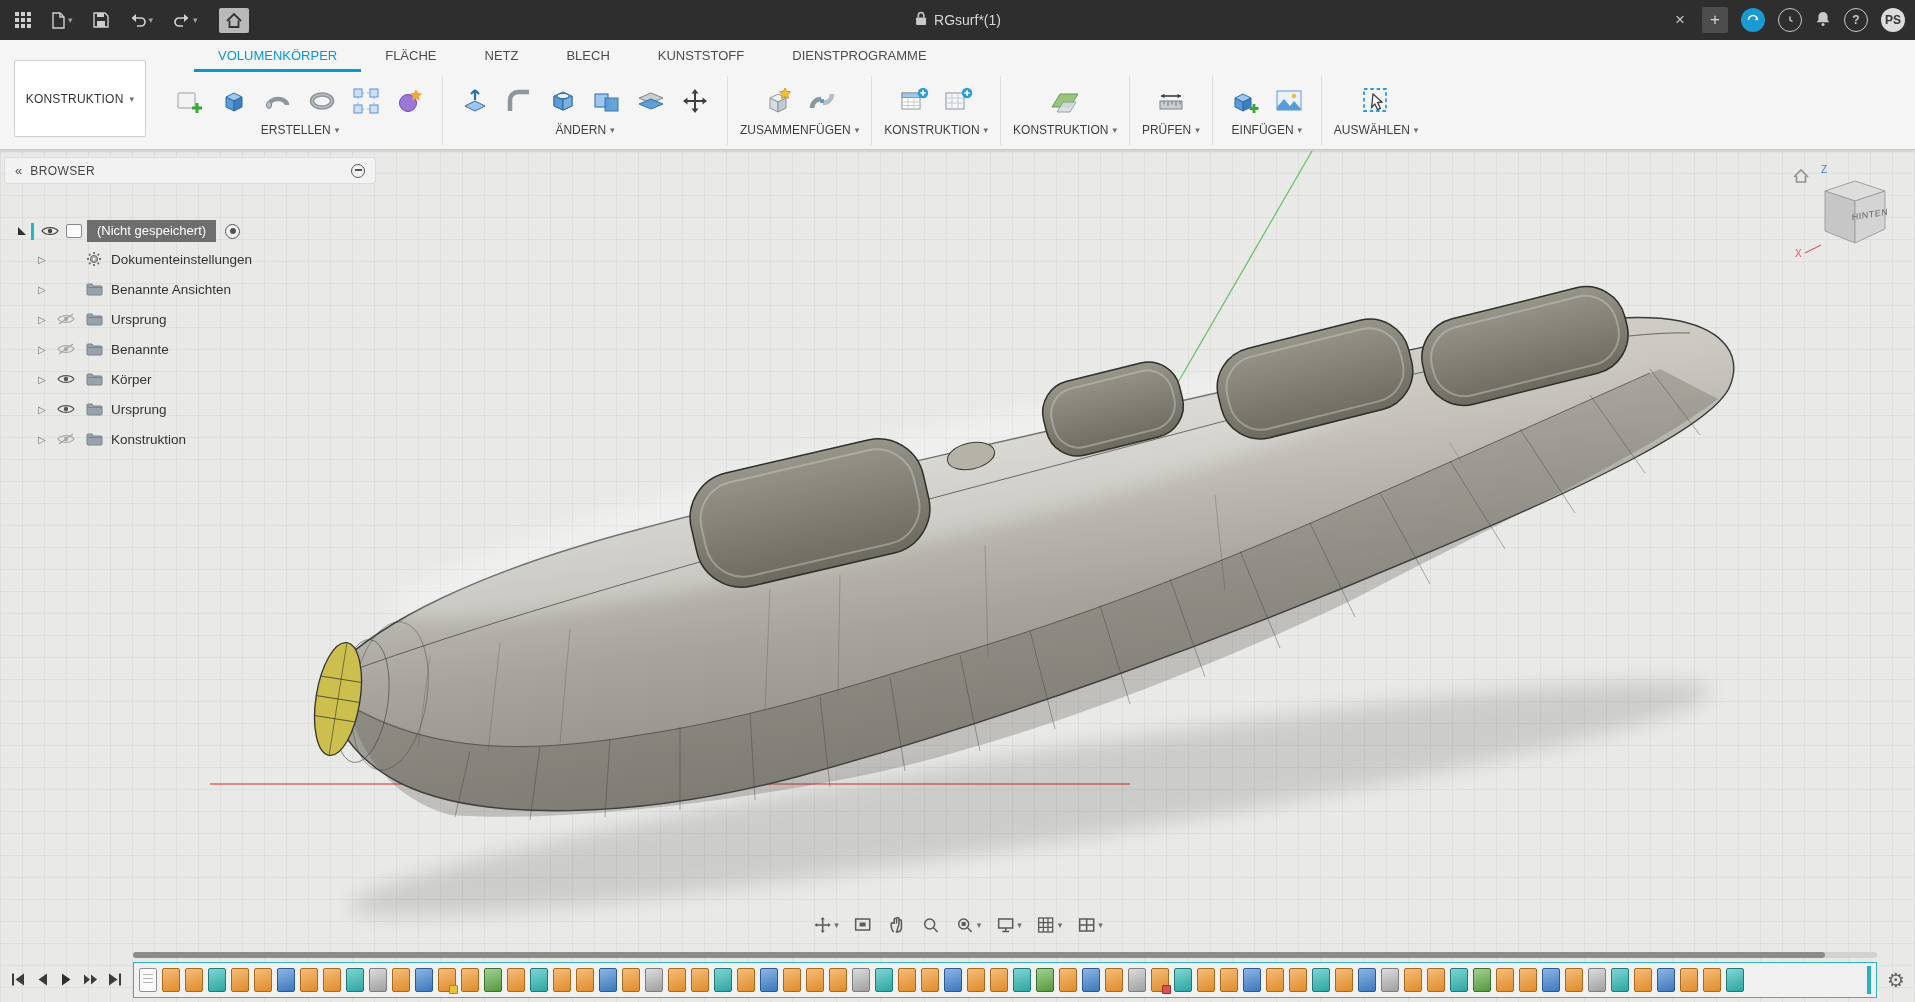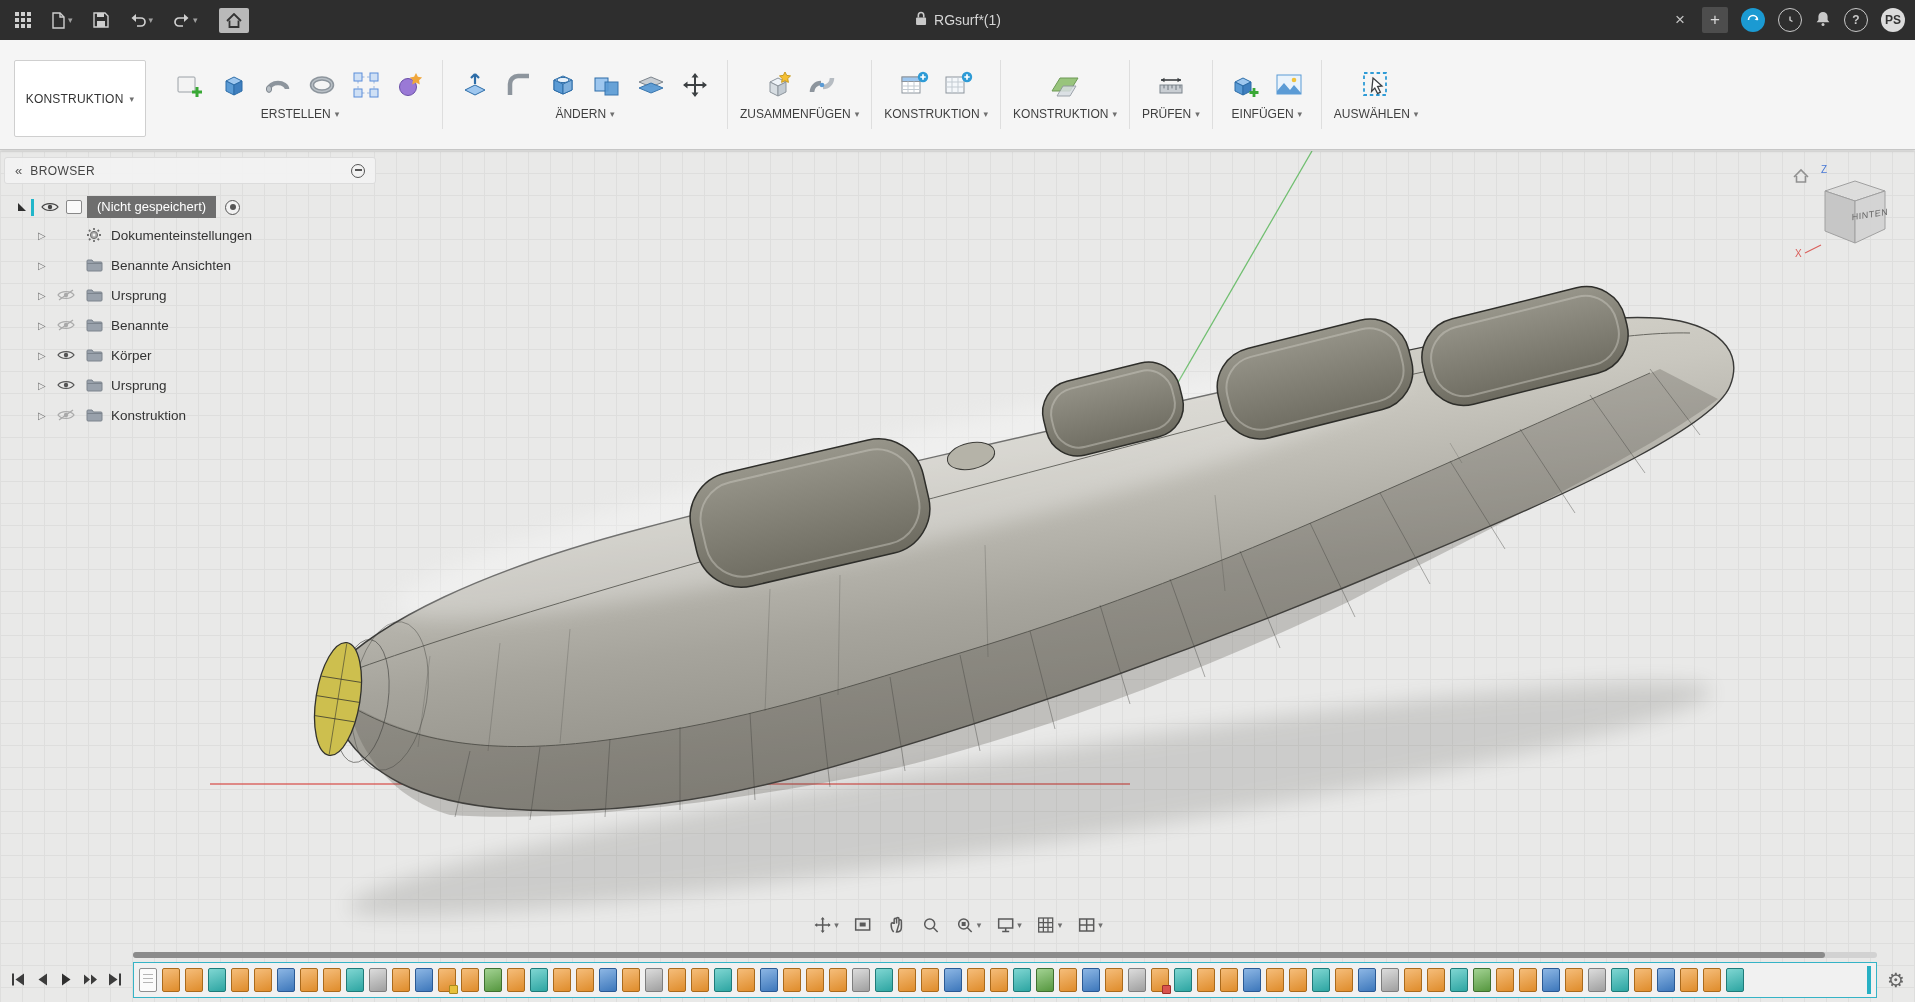--- a/index.html
+++ b/index.html
@@ -51,21 +51,21 @@
   .warn-save{color:#0a96d1;background:#f7f7f7;padding:6px 14px;margin-left:6px;}
 
   
   .browser{position:absolute;top:6px;left:4px;width:372px;z-index:25;font-size:13.5px;color:#333;}
   .b-header{display:flex;align-items:center;height:27px;background:rgba(242,242,242,.92);border:1px solid #dcdcdc;border-radius:3px;padding:0 10px;gap:8px;}
   .b-title{font-size:12px;color:#444;letter-spacing:.4px;}
   .b-collapse{color:#555;font-size:13px;}
   .b-minimize{margin-left:auto;width:14px;height:14px;border:1.4px solid #555;border-radius:50%;position:relative;}
   .b-minimize::after{content:"";position:absolute;left:2.5px;right:2.5px;top:4.8px;height:1.6px;background:#555;}
   .b-tree{padding-top:10px;}
-  .b-root{display:flex;align-items:center;gap:5px;height:26px;padding-left:14px;}
+  .b-root{display:flex;align-items:center;gap:5px;height:26px;padding-left:14px;margin-top:24px;}
   .tri-solid{width:0;height:0;border-left:8px solid #2f2f2f;border-top:8px solid transparent;}
   .active-bar{width:3px;height:17px;background:#21b6ca;}
   .root-chip{background:#6e6e6e;color:#fff;padding:3px 10px 4px;font-size:13px;}
   .activate-dot{width:15px;height:15px;border:1.4px solid #555;border-radius:50%;position:relative;margin-left:4px;background:#f2f2f2;}
   .activate-dot::after{content:"";position:absolute;inset:3.5px;background:#555;border-radius:50%;}
   .b-row{display:flex;align-items:center;gap:7px;height:30px;padding-left:34px;}
   .b-tri{color:#777;font-size:10px;width:10px;}
   .eye{width:22px;display:flex;justify-content:center;}
   .b-row[data-eye="none"] .eye{visibility:hidden;}
   .node-icon{width:20px;display:flex;justify-content:center;}
@@ -189,20 +189,34 @@
     <span class="tb-circle avatar">PS</span>
   </div>
 </div>
 
 <div class="ribbon">
   <div class="workspace">
     <span>KONSTRUKTION</span>
       <span class="caret">▾</span>
   </div>
   <div class="ribbon-main">
+    <div class="tabs">
+
+        <div class="tab" data-active="true">VOLUMENKÖRPER</div>
+
+        <div class="tab">FLÄCHE</div>
+
+        <div class="tab">NETZ</div>
+
+        <div class="tab">BLECH</div>
+
+        <div class="tab">KUNSTSTOFF</div>
+
+        <div class="tab">DIENSTPROGRAMME</div>
+      </div>
     <div class="groups">
 
       <div class="group">
         <div class="gicons">
           <span class="gi">
               <svg viewBox="0 0 32 32">
                 <rect x="4" y="8" width="17" height="15" rx="1" fill="#f3f3f3" stroke="#9aa0a6"></rect>
                 <path d="M23 18 v10 M18 23 h10" stroke="#39a835" stroke-width="3" fill="none"></path>
               </svg>
             </span>

